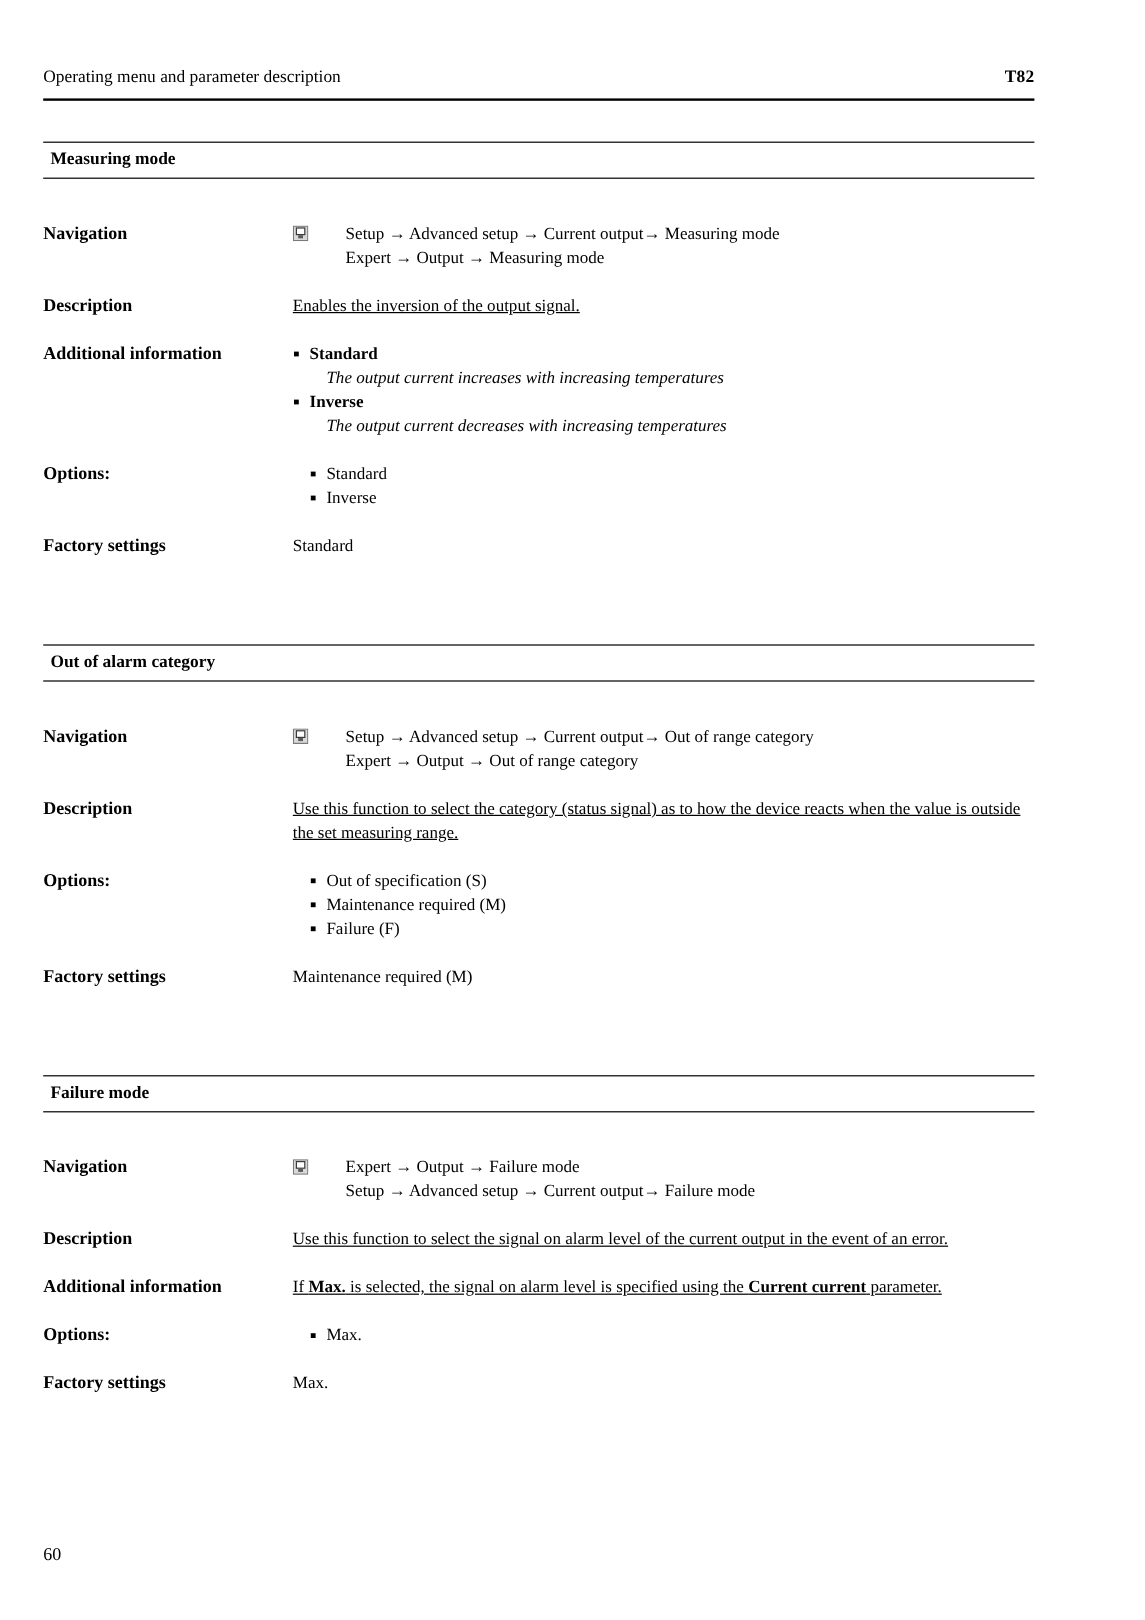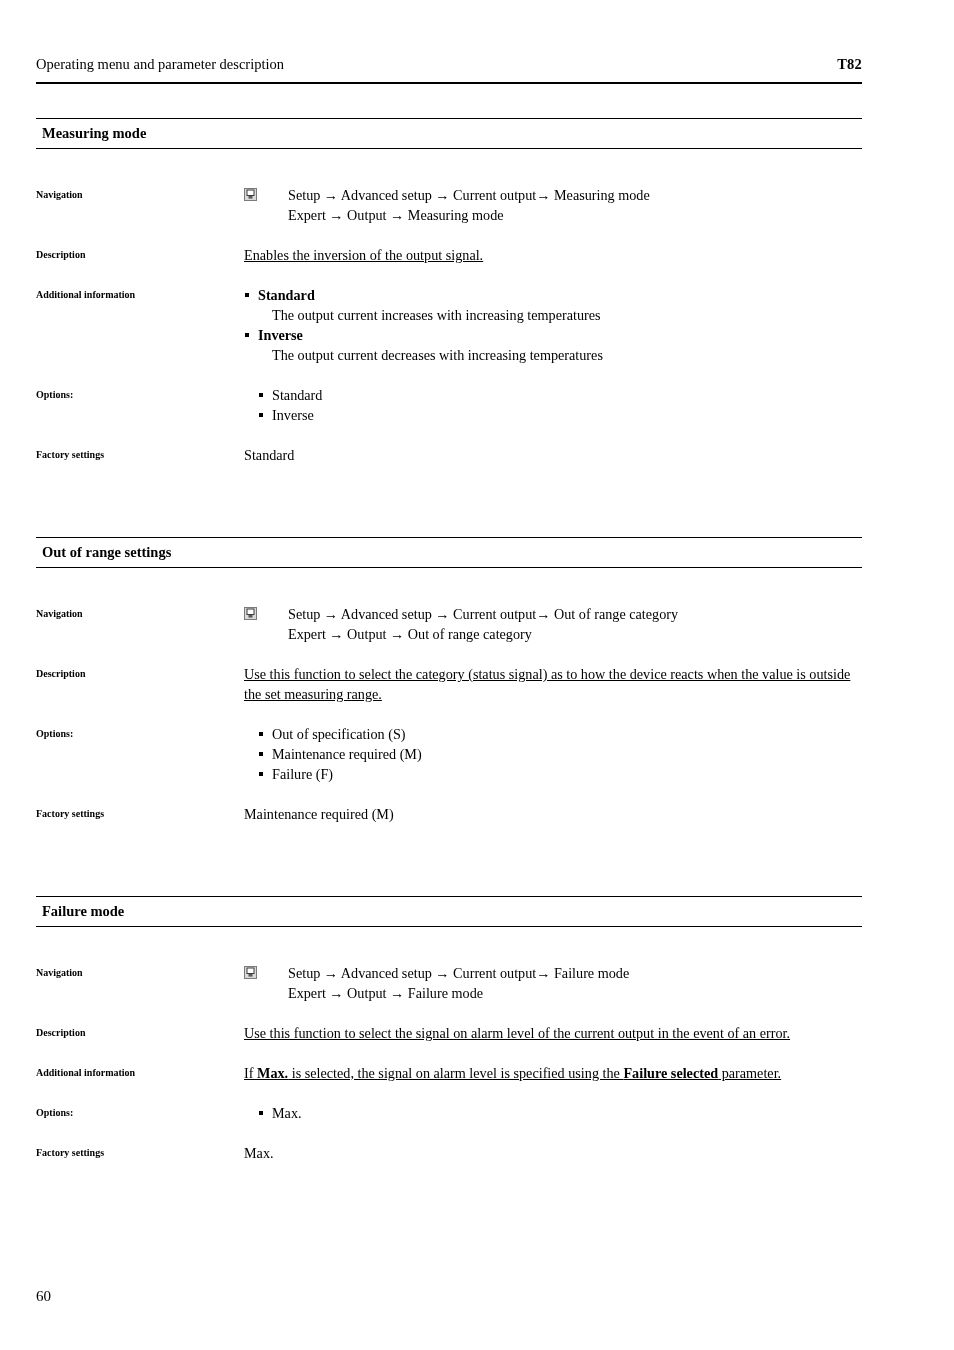--- a/index.html
+++ b/index.html
@@ -73,21 +73,21 @@
   .row {
     display: flex;
     margin: 0 36px;
     width: 826px;
     box-sizing: border-box;
   }
   .row .label {
     width: 208px;
     flex: 0 0 208px;
     font-weight: bold;
-    font-size: 10px;
+    font-size: 15px;
     line-height: 20px;
   }
   .row .value {
     flex: 1 1 auto;
     font-size: 14.2px;
     line-height: 20px;
   }
 
   .nav-line { display: flex; align-items: flex-start; }
   .nav-icon {
@@ -119,20 +119,21 @@
     top: 8px;
     width: 4px;
     height: 4px;
     background: #000;
   }
   ul.bullets.indented { margin-left: 14px; }
   .sub-text {
     padding-left: 14px;
     line-height: 20px;
     font-weight: normal;
+    font-style: italic;
   }
   li.bold-item > span.item-label { font-weight: bold; }
 
   .para { line-height: 20px; text-decoration: underline; }
   b.inline { font-weight: bold; }
   .gap-md { height: 20px; }
   .gap-lg { height: 36px; }
   .gap-sect { height: 72px; }
 
   
@@ -224,21 +225,21 @@
       <div class="row">
         <div class="label">Factory settings</div>
         <div class="value">Standard</div>
       </div>
     </div>
 
     <div class="gap-sect"></div>
 
     <div class="section">
       <div class="sect-head">
-        <div class="title">Out of range settings</div>
+        <div class="title">Out of alarm category</div>
       </div>
 
       <div class="gap-lg"></div>
 
       <div class="row">
         <div class="label">Navigation</div>
         <div class="value">
           <div class="nav-line">
             <span class="nav-icon">
               <svg width="13" height="13" viewBox="0 0 13 13">
@@ -297,39 +298,39 @@
         <div class="value">
           <div class="nav-line">
             <span class="nav-icon">
               <svg width="13" height="13" viewBox="0 0 13 13">
                 <rect x="0.5" y="0.5" width="12" height="12" fill="#d9d9d9" stroke="#7a7a7a" stroke-width="1"></rect>
                 <rect x="3" y="2" width="7" height="5.5" fill="#ffffff" stroke="#3a3a3a" stroke-width="1"></rect>
                 <rect x="4.5" y="8" width="4" height="2.6" fill="#5a5a5a"></rect>
               </svg>
             </span>
             <span class="nav-paths">
+              <div>Expert → Output → Failure mode</div>
               <div>Setup → Advanced setup → Current output→ Failure mode</div>
-              <div>Expert → Output → Failure mode</div>
             </span>
           </div>
         </div>
       </div>
 
       <div class="gap-md"></div>
 
       <div class="row">
         <div class="label">Description</div>
         <div class="value para">Use this function to select the signal on alarm level of the current output in the event of an error.</div>
       </div>
 
       <div class="gap-md"></div>
 
       <div class="row">
         <div class="label">Additional information</div>
-        <div class="value para"><span>If </span><b class="inline">Max.</b><span> is selected, the signal on alarm level is specified using the </span><b class="inline">Failure selected</b><span> parameter.</span></div>
+        <div class="value para"><span>If </span><b class="inline">Max.</b><span> is selected, the signal on alarm level is specified using the </span><b class="inline">Current current</b><span> parameter.</span></div>
       </div>
 
       <div class="gap-md"></div>
 
       <div class="row">
         <div class="label">Options:</div>
         <div class="value">
           <ul class="bullets indented">
             <li>Max.</li>
           </ul>

